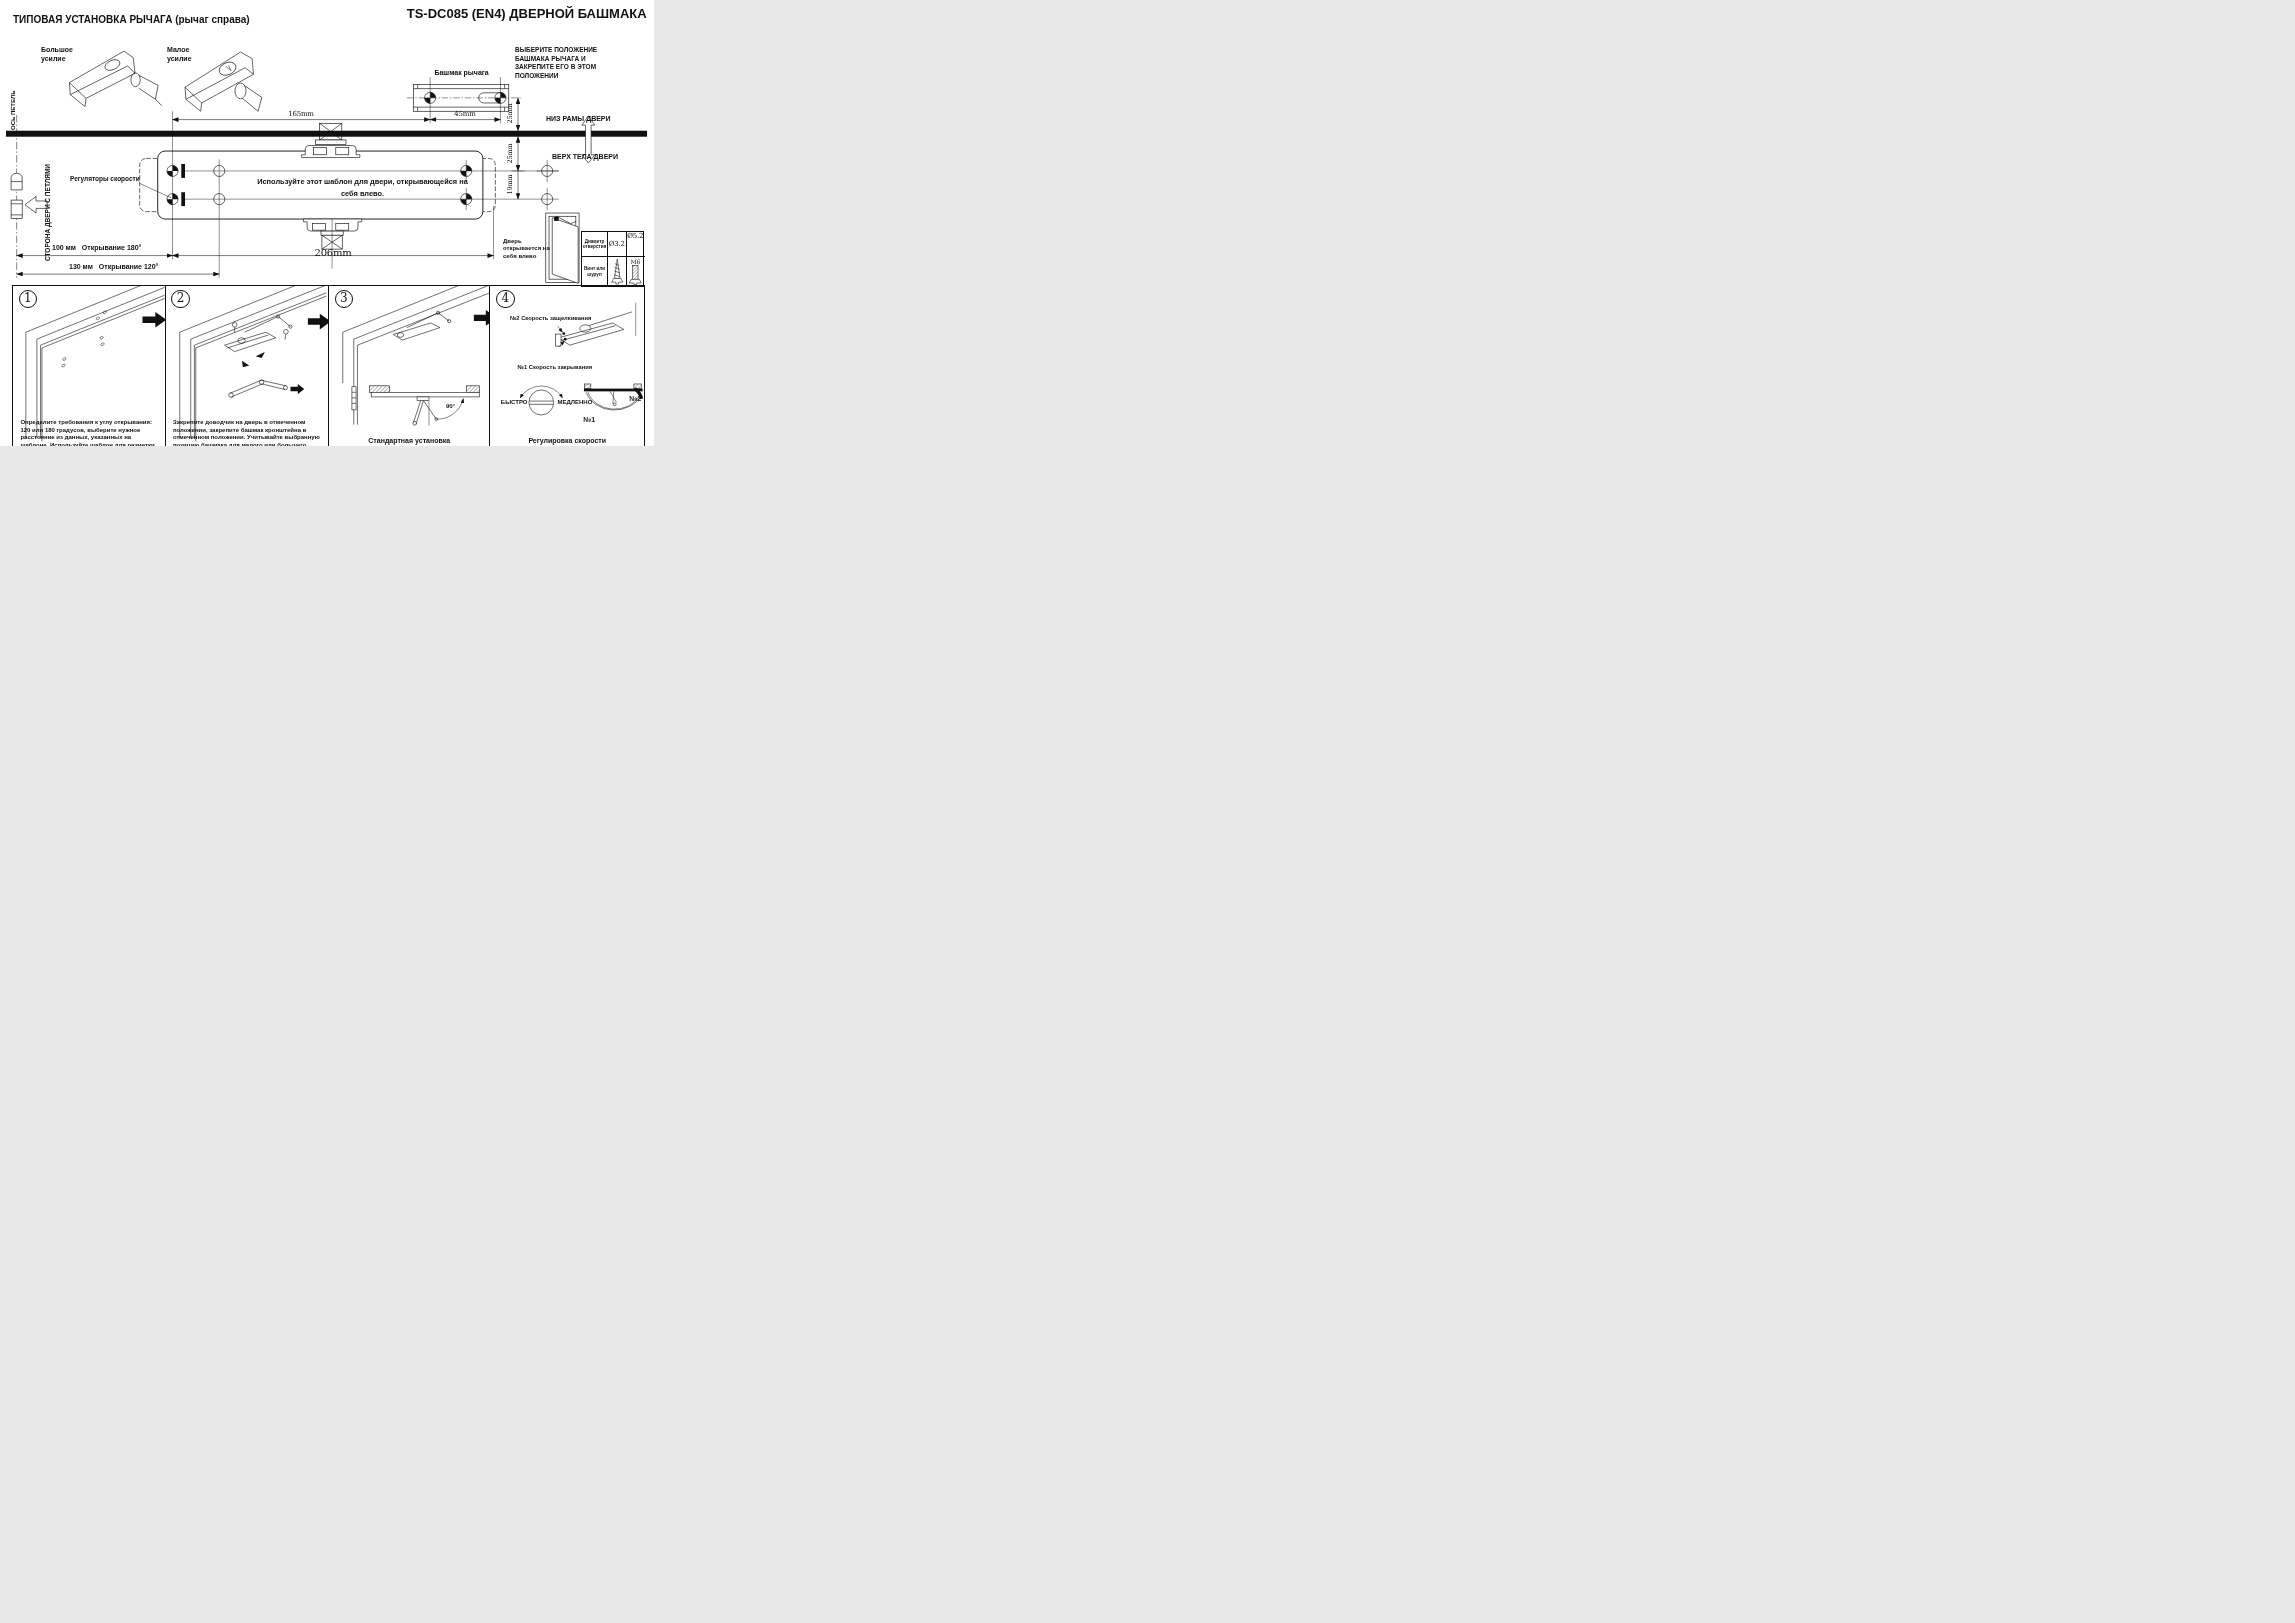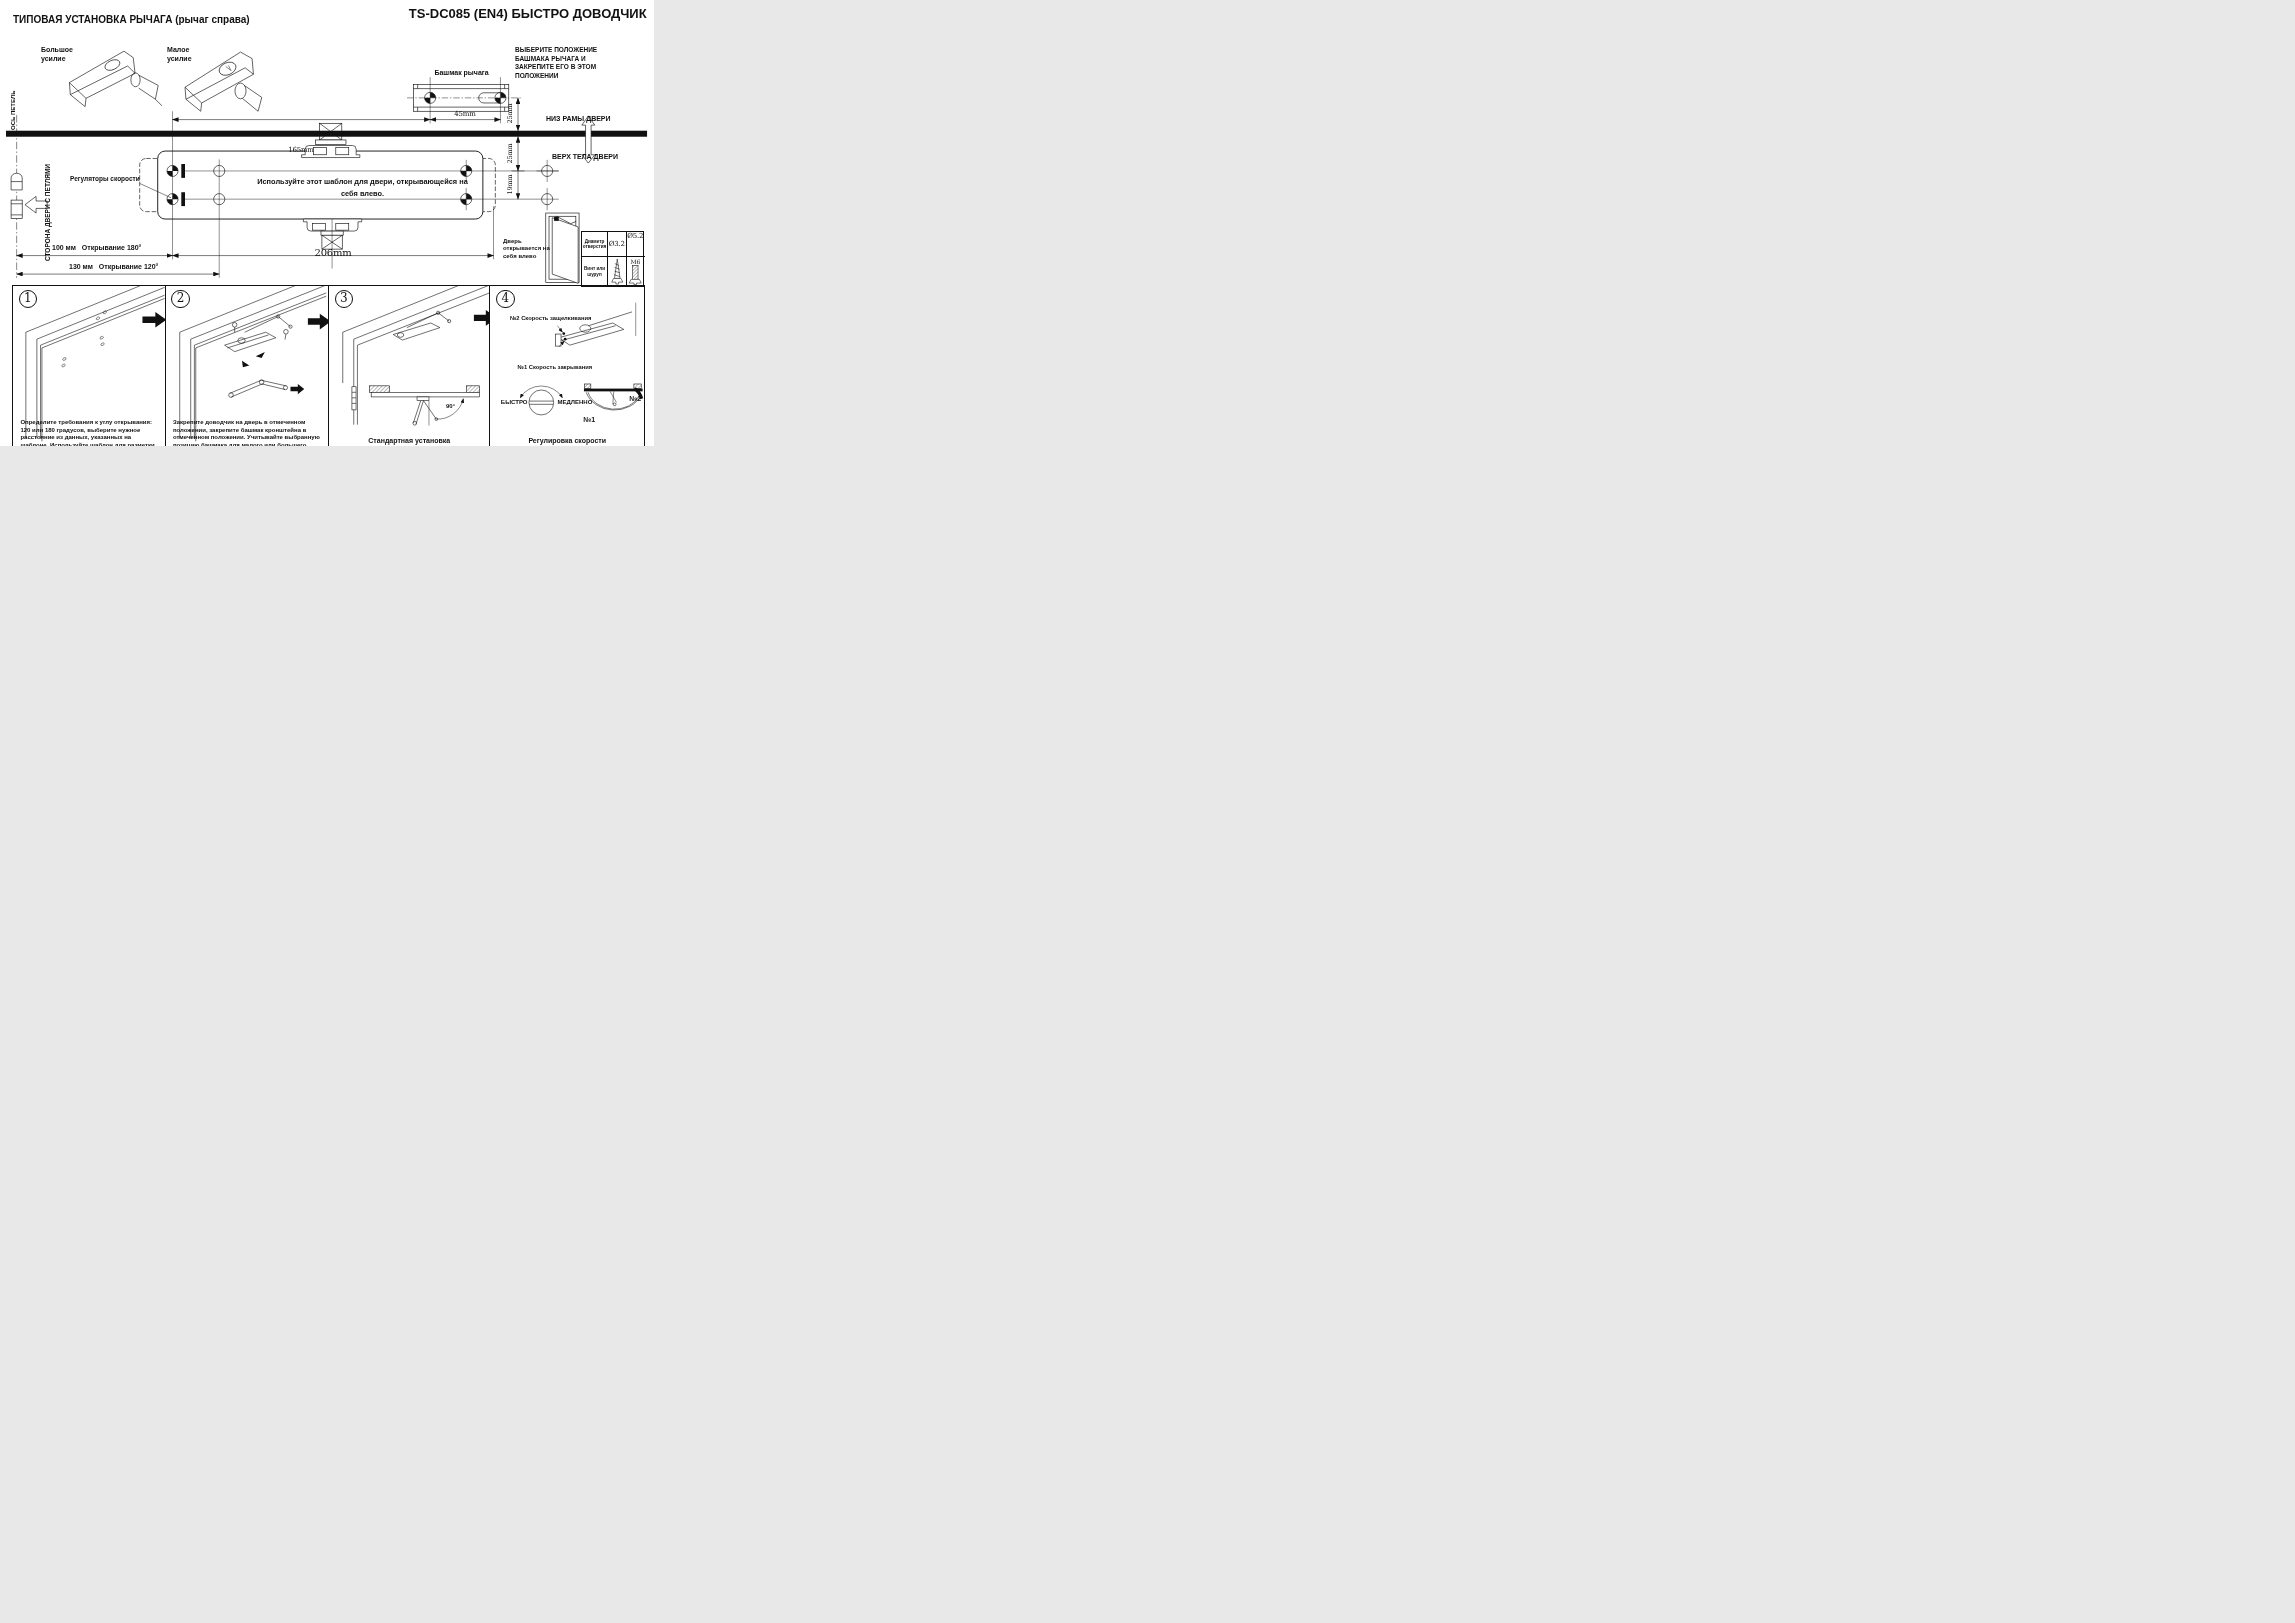--- a/index.html
+++ b/index.html
@@ -188,34 +188,34 @@
         <rect x="1187" y="467" width="58" height="136" fill="#fff"></rect>
         <path d="M1194,470 L1250,490 L1250,612 L1194,592 Z" fill="#fff"></path>
         <rect x="1198" y="468" width="10" height="9" fill="#111" stroke="none"></rect>
         <line x1="1203" y1="467" x2="1234" y2="483"></line>
           <line x1="1234" y1="483" x2="1246" y2="478"></line>
       </g>
     </g>
   </svg>
 
   <div class="lbl title nw" style="left:13px;top:14px;font-size:10px;">ТИПОВАЯ УСТАНОВКА РЫЧАГА (рычаг справа)</div>
-  <div class="lbl title nw" style="right:7.4px;top:5.6px;font-size:13px;">TS-DC085 (EN4) БЫСТРО ДОВОДЧИК</div>
+  <div class="lbl title nw" style="right:7.4px;top:5.6px;font-size:13px;">TS-DC085 (EN4) ДВЕРНОЙ БАШМАКА</div>
 
   <div class="lbl" style="left:41px;top:46px;width:40px;font-size:7px;">Большое усилие</div>
   <div class="lbl" style="left:167px;top:46px;width:30.5px;font-size:7px;">Малое усилие</div>
 
   <div class="lbl rot nw" style="left:10.2px;top:130px;width:40px;font-size:6px;">ОСЬ ПЕТЕЛЬ</div>
   <div class="lbl rot nw" style="left:44px;top:261px;width:110px;font-size:6.5px;">СТОРОНА ДВЕРИ С ПЕТЛЯМИ</div>
 
   <div class="lbl nw" style="left:70px;top:175px;font-size:6.5px;">Регуляторы скорости</div>
 
   <div class="lbl c" style="left:414px;top:69px;width:95px;font-size:7px;">Башмак рычага</div>
   <div class="lbl" style="left:515px;top:46px;width:111px;font-size:6.5px;line-height:1.32;">ВЫБЕРИТЕ ПОЛОЖЕНИЕ БАШМАКА РЫЧАГА И ЗАКРЕПИТЕ ЕГО В ЭТОМ ПОЛОЖЕНИИ</div>
 
-  <div class="lbl stamp c" style="left:278px;top:110px;width:46px;font-size:7px;margin-top:36px;">165mm</div>
+  <div class="lbl stamp c" style="left:278px;top:110px;width:46px;font-size:7px;">165mm</div>
   <div class="lbl stamp c" style="left:444px;top:110px;width:42px;font-size:7px;">45mm</div>
   <div class="lbl stamp rot c" style="left:507px;top:124px;width:21px;font-size:6.5px;">25mm</div>
   <div class="lbl stamp rot c" style="left:507px;top:164px;width:21px;font-size:6.5px;">25mm</div>
   <div class="lbl stamp rot c" style="left:507px;top:195px;width:21px;font-size:6.5px;">19mm</div>
   <div class="lbl stamp c" style="left:310px;top:247px;width:46px;font-size:10px;">206mm</div>
 
   <div class="lbl nw" style="left:546px;top:115px;font-size:7px;">НИЗ РАМЫ ДВЕРИ</div>
   <div class="lbl nw" style="left:552px;top:153px;font-size:7px;">ВЕРХ ТЕЛА ДВЕРИ</div>
 
   <div class="lbl c" style="left:254px;top:176px;width:217px;font-size:7.4px;line-height:1.6;">Используйте этот шаблон для двери, открывающейся на себя влево.</div>

